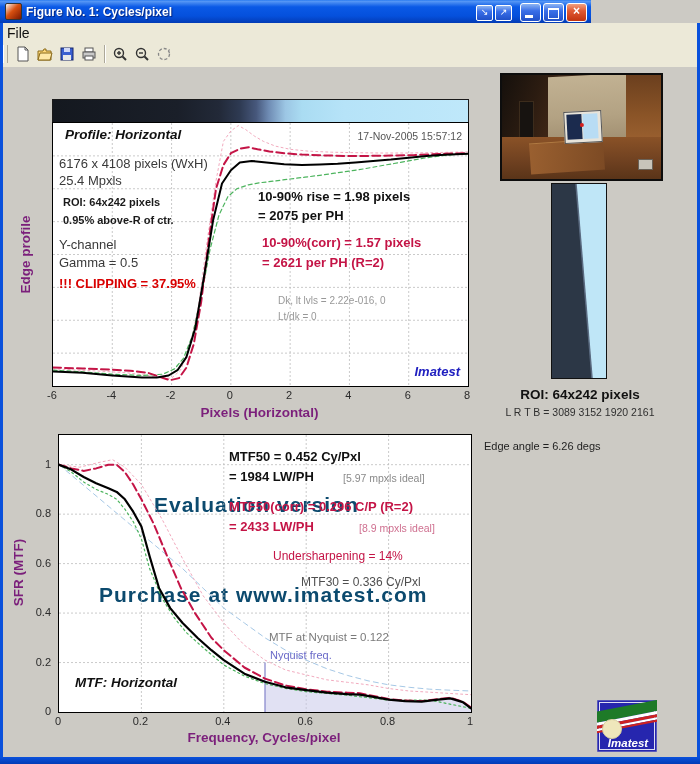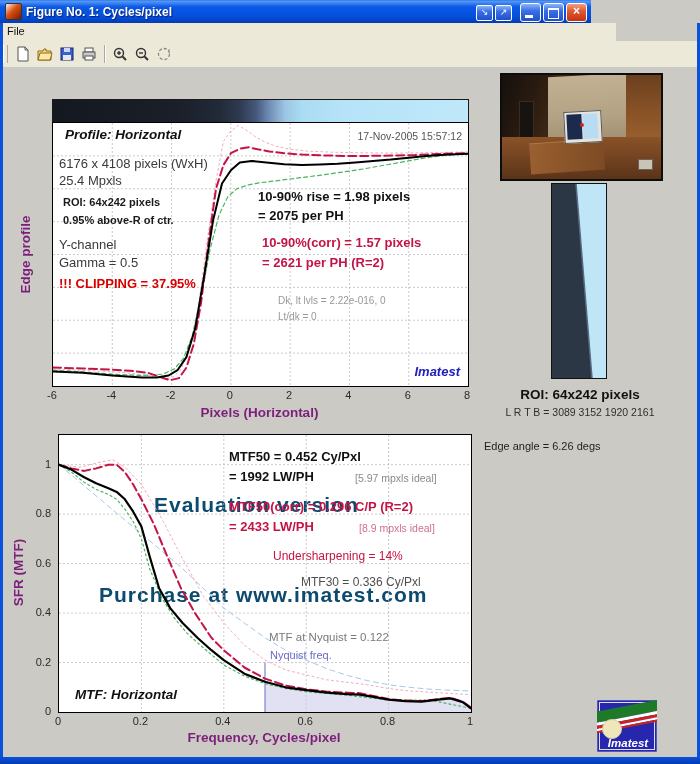--- a/index.html
+++ b/index.html
@@ -15,22 +15,22 @@
   .title-text{font-size:12px;font-weight:bold;text-shadow:1px 1px 1px #00207a;white-space:nowrap;}
   .tb-buttons{position:absolute;right:4px;top:3px;display:flex;gap:2px;align-items:center;}
   .xpbtn{width:19px;height:17px;border:1px solid #fff;border-radius:3px;color:#fff;
     background:linear-gradient(180deg,#8db4f2 0%,#3a6fe8 40%,#2050c8 100%);
     font-size:10px;line-height:15px;text-align:center;position:relative;}
   .xpbtn.small{width:15px;height:14px;font-size:9px;line-height:12px;border-radius:2px;}
   .xpbtn.close{background:linear-gradient(180deg,#f0a080 0%,#e items 0,#e05a34 40%,#c23310 100%);}
   .xpbtn.close{background:linear-gradient(180deg,#f0a080 0%,#e05a34 40%,#c23310 100%);font-weight:bold;font-size:12px;line-height:14px;}
   .glyph-min{position:absolute;left:4px;bottom:3px;width:8px;height:3px;background:#fff;}
   .glyph-max{position:absolute;left:4px;top:4px;width:9px;height:8px;border:1px solid #fff;border-top:2px solid #fff;}
-  .menubar{position:absolute;left:0;top:23px;width:616px;height:18px;background:#ece9d8;
-    border-bottom:1px solid #d8d4c4;font-size:11px;color:#111;}
+  .menubar{position:absolute;left:0;top:23px;width:700px;height:18px;background:#ece9d8;
+    border-bottom:1px solid #d8d4c4;font-size:14px;color:#111;}
   .menu-item{display:inline-block;padding:2px 7px;}
   .toolbar{position:absolute;left:0;top:41px;width:700px;height:26px;background:#ece9d8;
     border-bottom:1px solid #aca899;display:flex;align-items:center;}
   .grip{width:3px;height:18px;margin:0 4px 0 3px;border-left:1px solid #fff;border-right:1px solid #aca899;}
   .tool-btn{width:22px;height:22px;display:flex;align-items:center;justify-content:center;}
   .tool-sep{width:1px;height:18px;background:#aca899;margin:0 4px;box-shadow:1px 0 0 #fff;}
   
   .figure{position:absolute;left:3px;top:67px;width:694px;height:690px;background:#cccac4;}
   .win-edge-l{position:absolute;left:0;top:23px;width:3px;height:735px;background:#0a51dc;}
   .win-edge-r{position:absolute;right:0;top:23px;width:3px;height:735px;background:#0a51dc;}
@@ -214,30 +214,30 @@
         <line x1="0" x2="412" y1="29.678571428571445" y2="29.678571428571445" stroke="#bdbdbd" stroke-width="0.8" stroke-dasharray="2 2"></line>
         <polygon points="206.0,246.8 226.6,252.3 247.2,255.2 267.8,257.7 288.4,259.2 300.8,259.7 313.1,261.7 329.6,264.6 346.1,266.1 362.6,266.6 379.0,264.6 391.4,263.4 403.8,267.1 412.0,273.3 412,277 206,277" fill="#c8c8ea" opacity="0.55"></polygon>
         <line x1="206" x2="206" y1="277" y2="227.53571428571428" stroke="#8c8cce" stroke-width="1.3"></line>
         <polyline points="0.0,29.7 20.6,32.2 41.2,27.2 53.6,24.7 65.9,32.2 82.4,49.5 103.0,84.1 123.6,123.7 144.2,160.8 164.8,188.0 185.4,210.2 206.0,225.1 226.6,235.0 247.2,239.9 267.8,244.8 288.4,247.3 309.0,249.8 329.6,253.5 350.2,256.0 370.8,257.2 391.4,258.5 412.0,259.7" fill="none" stroke="#f2aabe" stroke-width="1" stroke-linejoin="round" stroke-linecap="round" stroke-dasharray="2 3"></polyline>
         <polyline points="0.0,29.7 20.6,47.0 41.2,64.3 61.8,81.6 82.4,98.9 103.0,116.2 123.6,133.6 144.2,153.3 164.8,173.1 185.4,188.0 206.0,202.8 226.6,215.2 247.2,225.1 267.8,233.7 288.4,240.4 309.0,245.8 329.6,249.8 350.2,252.3 370.8,254.2 391.4,255.2 412.0,256.0" fill="none" stroke="#a6c8e6" stroke-width="1" stroke-linejoin="round" stroke-linecap="round" stroke-dasharray="5 4"></polyline>
         <polyline points="0.0,29.7 12.4,37.1 24.7,47.0 37.1,54.4 49.4,59.4 57.7,64.3 65.9,74.2 74.2,86.6 82.4,103.9 90.6,133.6 103.0,163.2 115.4,183.0 127.7,197.9 144.2,212.7 164.8,230.0 185.4,241.1 206.0,248.6 226.6,253.5 247.2,256.7 288.4,260.2 329.6,265.1 370.8,265.1 412.0,273.3" fill="none" stroke="#4db45e" stroke-width="1.2" stroke-linejoin="round" stroke-linecap="round" stroke-dasharray="2 3"></polyline>
         <polyline points="0.0,29.7 12.4,33.4 24.7,35.9 37.1,33.4 49.4,29.7 57.7,29.7 65.9,37.1 74.2,49.5 82.4,64.3 94.8,89.0 107.1,118.7 122.0,153.3 136.0,178.1 152.4,202.8 164.8,215.2 185.4,232.5 206.0,243.6 226.6,250.5 247.2,254.2 267.8,256.7 288.4,257.7 300.8,258.2 313.1,260.7 329.6,264.1 346.1,265.6 362.6,266.1 379.0,264.1 391.4,262.7 403.8,266.6 412.0,272.5" fill="none" stroke="#c41446" stroke-width="2" stroke-linejoin="round" stroke-linecap="round" stroke-dasharray="8 4"></polyline>
         <polyline points="0.0,29.7 12.4,34.6 24.7,42.0 37.1,48.2 49.4,53.2 57.7,56.9 65.9,64.3 74.2,76.7 82.4,91.5 90.6,121.2 100.1,153.3 111.2,173.1 123.6,188.0 138.4,202.8 152.4,215.2 164.8,225.1 185.4,238.7 206.0,246.8 226.6,252.3 247.2,255.2 267.8,257.7 288.4,259.2 300.8,259.7 313.1,261.7 329.6,264.6 346.1,266.1 362.6,266.6 379.0,264.6 391.4,263.4 403.8,267.1 412.0,273.3" fill="none" stroke="#000000" stroke-width="2.2" stroke-linejoin="round" stroke-linecap="round"></polyline>
       </svg>
     <div class="ov t-riseb" style="left:170px;top:14px;">MTF50 = 0.452 Cy/Pxl</div>
-    <div class="ov t-riseb" style="left:170px;top:34px;">= 1992 LW/PH</div>
-    <div class="ov t-ideal" style="left:296px;top:37px;">[5.97 mpxls ideal]</div>
+    <div class="ov t-riseb" style="left:170px;top:34px;">= 1984 LW/PH</div>
+    <div class="ov t-ideal" style="left:284px;top:37px;">[5.97 mpxls ideal]</div>
     <div class="ov t-risec" style="left:170px;top:64px;">MTF50(corr) = 0.296 C/P  (R=2)</div>
     <div class="ov t-risec" style="left:170px;top:84px;">= 2433 LW/PH</div>
     <div class="ov t-ideal2" style="left:300px;top:87px;">[8.9 mpxls ideal]</div>
     <div class="ov t-under" style="left:214px;top:114px;">Undersharpening = 14%</div>
     <div class="ov t-mtf30" style="left:210px;top:140px;margin-left:32px;">MTF30 = 0.336 Cy/Pxl</div>
     <div class="ov t-mtfnyq" style="left:210px;top:160px;margin-top:36px;">MTF at Nyquist = 0.122</div>
     <div class="ov t-nyq" style="left:211px;top:214px;">Nyquist freq.</div>
-    <div class="ov t-title" style="left:16px;top:252px;">MTF: Horizontal</div>
+    <div class="ov t-title" style="left:16px;top:240px;">MTF: Horizontal</div>
   </div>
   <div class="ticksx" style="left:55px;top:648px;width:412px;">
       <span style="left: 0%;">0</span>
       <span style="left: 20%;">0.2</span>
       <span style="left: 40%;">0.4</span>
       <span style="left: 60%;">0.6</span>
       <span style="left: 80%;">0.8</span>
       <span style="left: 100%;">1</span>
     </div>
   <div class="ticksy" style="left:18px;top:367px;height:277px;">

